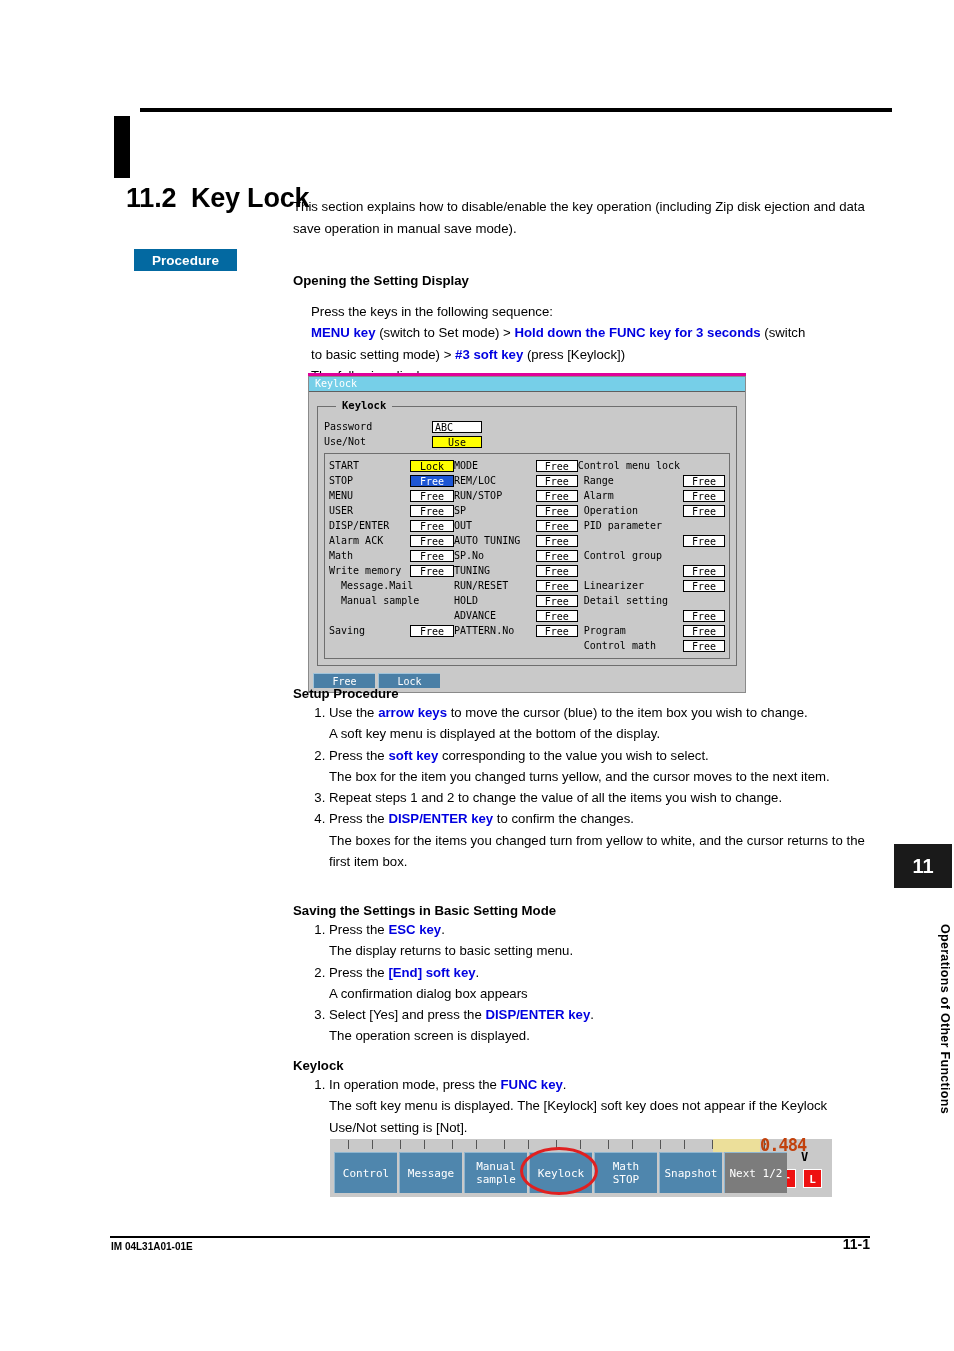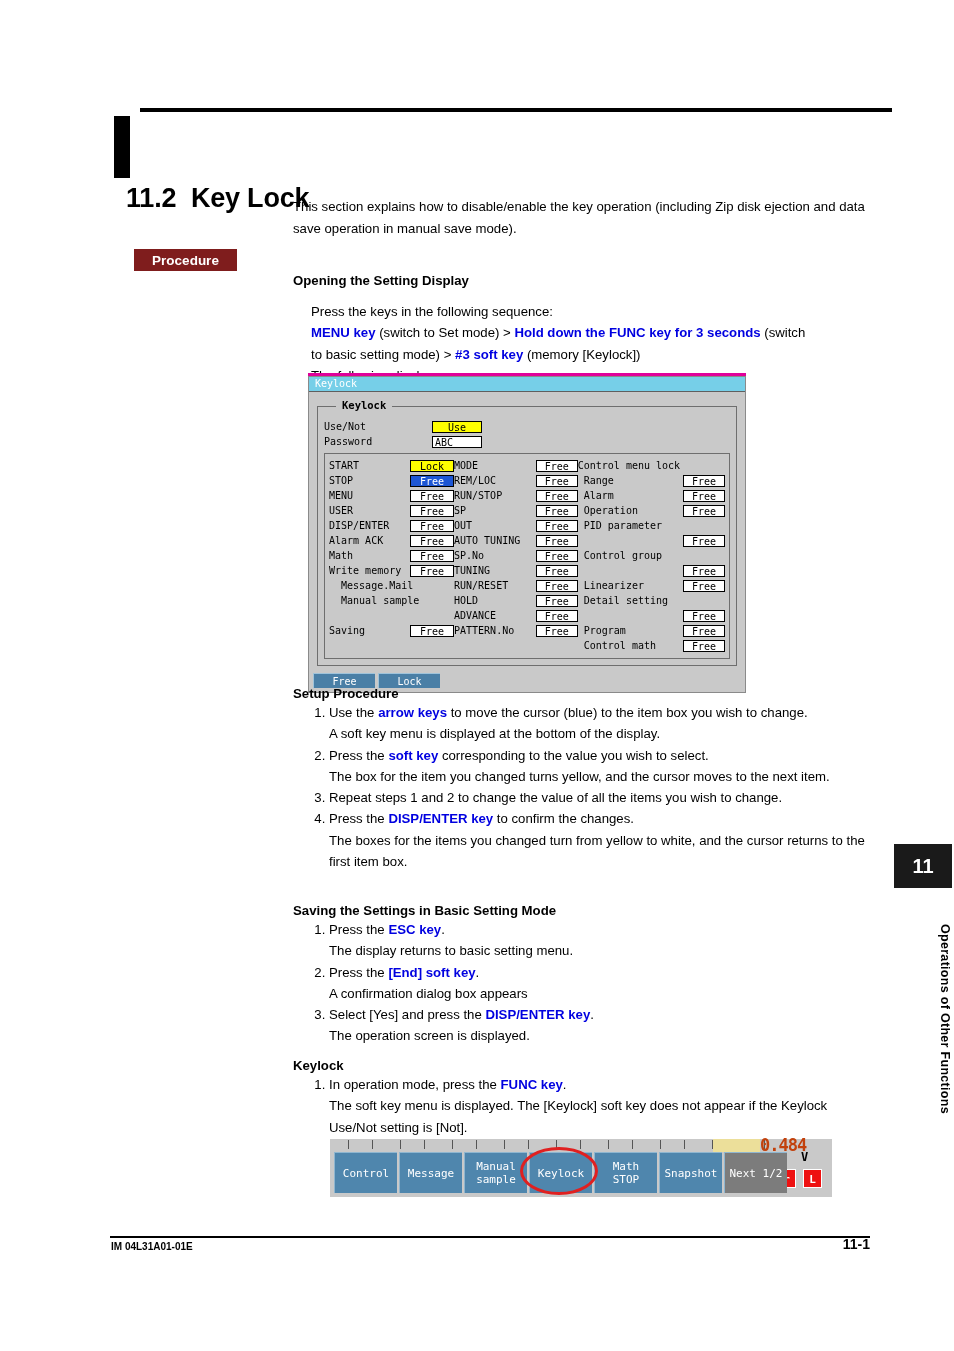--- a/index.html
+++ b/index.html
@@ -60,21 +60,21 @@
     font-size: 13.2px;
     line-height: 21.5px;
   }
 
   #procedure-badge {
     position: absolute;
     left: 134px;
     top: 249px;
     width: 103px;
     height: 22px;
-    background: #7f1d1d;
+    background: #0369a1;
     color: #ffffff;
     font-size: 13.5px;
     font-weight: bold;
     display: flex;
     align-items: center;
     justify-content: center;
   }
 
   .sec-head {
     font-size: 13.2px;
@@ -400,40 +400,40 @@
 
 <div id="intro-para">This section explains how to disable/enable the key operation (including Zip disk ejection and data save operation in manual save mode).</div>
 
 <div id="procedure-badge">Procedure</div>
 
 <div id="opening-block">
   <div class="sec-head">Opening the Setting Display</div>
   <div class="indent">
     <div class="body-text">Press the keys in the following sequence:</div>
     <div class="body-text"><span class="blue">MENU key</span><span> (switch to Set mode) &gt; </span><span class="blue">Hold down the FUNC key for 3 seconds</span><span> (switch</span></div>
-    <div class="body-text"><span>to basic setting mode) &gt; </span><span class="blue">#3 soft key</span><span> (memory [Keylock])</span></div>
+    <div class="body-text"><span>to basic setting mode) &gt; </span><span class="blue">#3 soft key</span><span> (press [Keylock])</span></div>
     <div class="body-text">The following display appears.</div>
   </div>
 </div>
 
 <div id="device-magenta-line"></div>
 <div id="device-screen">
   <div id="device-titlebar">Keylock</div>
   <div id="device-body">
 
     <div class="panel-outline">
       <div class="panel-legend">Keylock</div>
 
       <div class="dev-row">
+        <div class="dev-label" style="width:108px">Password</div>
+        <div class="val-box plain" style="width:50px;text-align:left;padding-left:2px">ABC</div>
+      </div>
+      <div class="dev-row">
         <div class="dev-label" style="width:108px">Use/Not</div>
         <div class="val-box yellow" style="width:50px">Use</div>
-      </div>
-      <div class="dev-row">
-        <div class="dev-label" style="width:108px">Password</div>
-        <div class="val-box plain" style="width:50px;text-align:left;padding-left:2px">ABC</div>
       </div>
 
       <div id="keylock-inner">
         <div class="col" id="col-a">
             <div class="row3"><span class="lbl">START</span><span class="box val-box yellow" style="width: 44px;">Lock</span></div>
             <div class="row3"><span class="lbl">STOP</span><span class="box val-box cursor" style="width: 44px;">Free</span></div>
             <div class="row3"><span class="lbl">MENU</span><span class="box val-box plain" style="width: 44px;">Free</span></div>
             <div class="row3"><span class="lbl">USER</span><span class="box val-box plain" style="width: 44px;">Free</span></div>
             <div class="row3"><span class="lbl">DISP/ENTER</span><span class="box val-box plain" style="width: 44px;">Free</span></div>
             <div class="row3"><span class="lbl">Alarm ACK</span><span class="box val-box plain" style="width: 44px;">Free</span></div>

